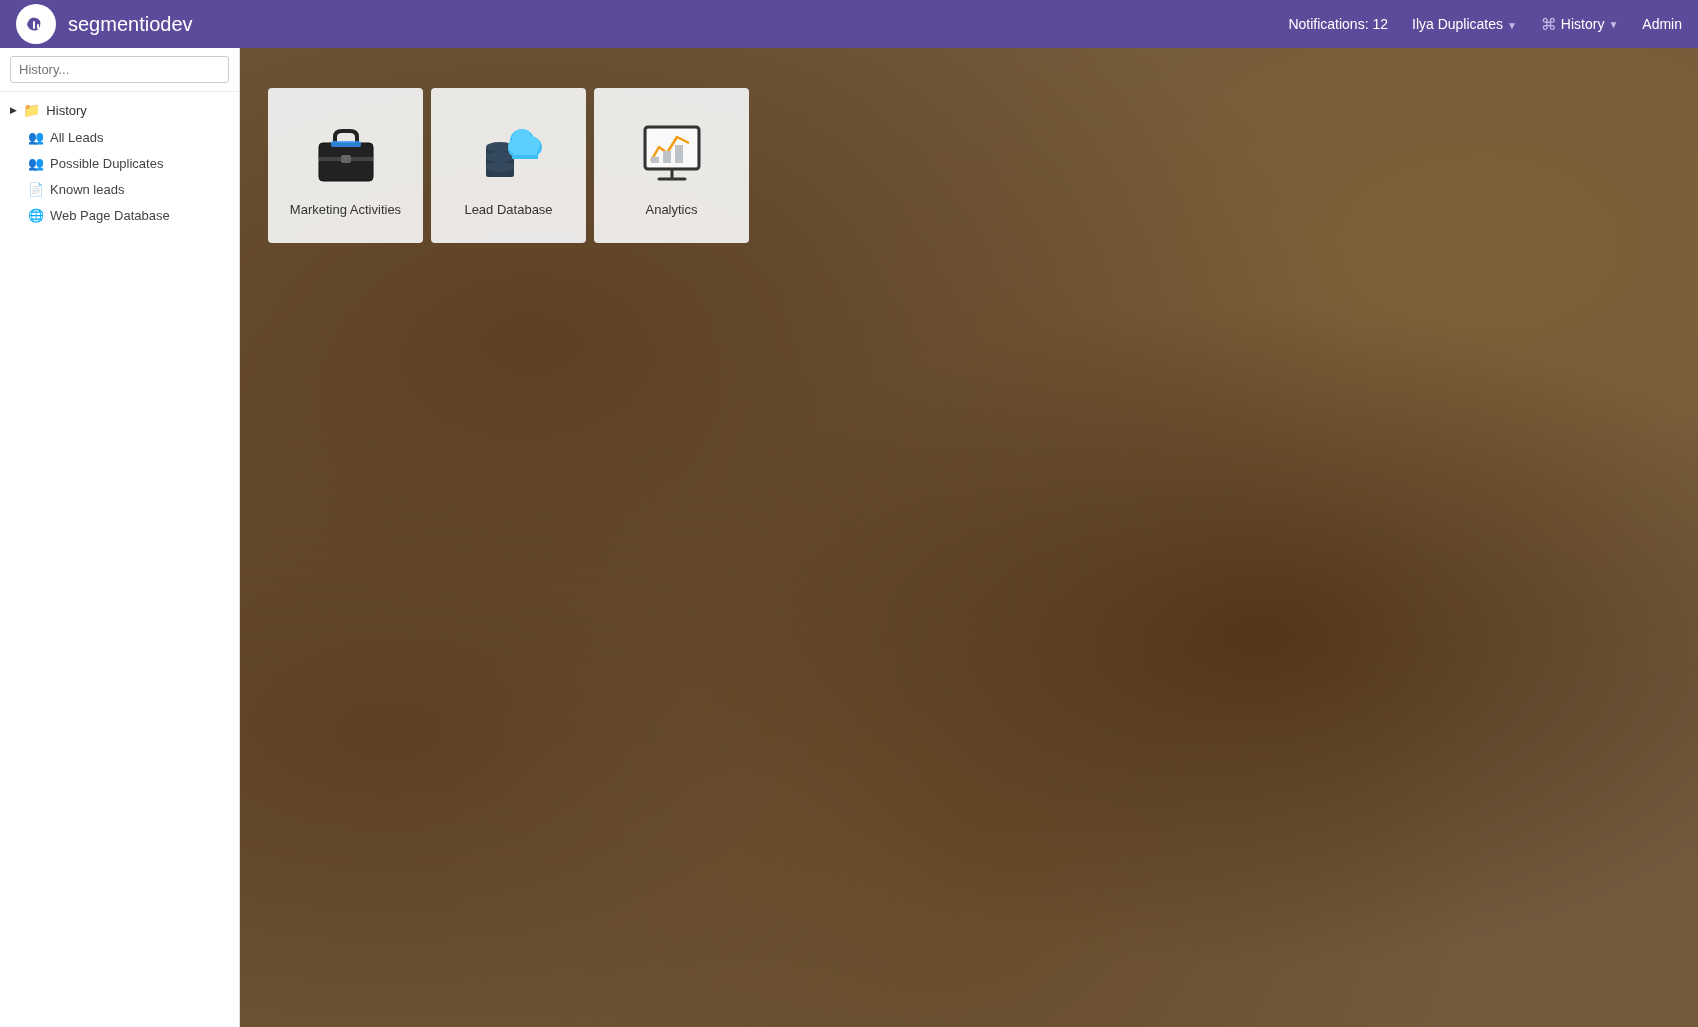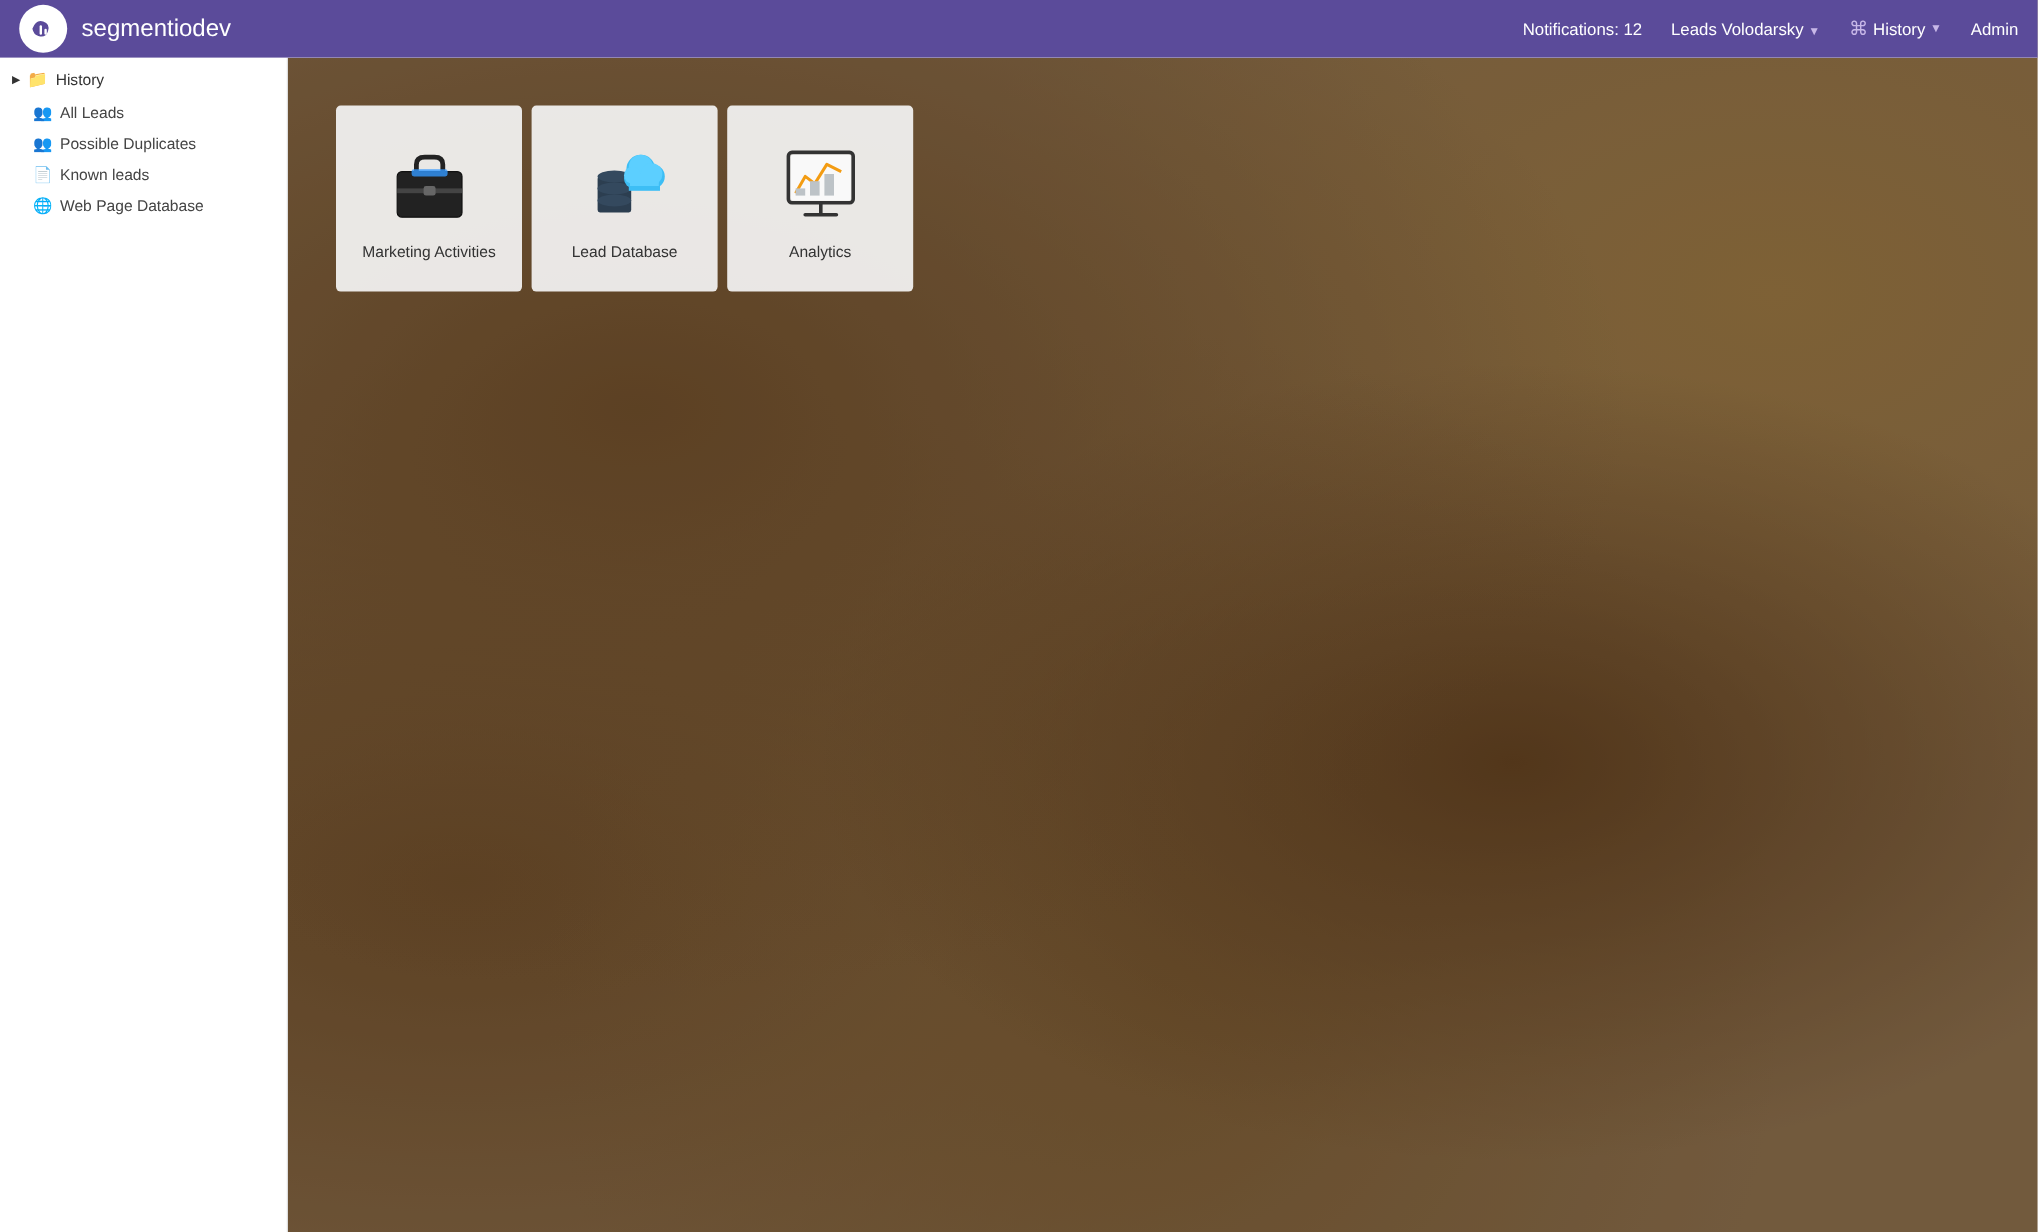--- a/index.html
+++ b/index.html
@@ -136,21 +136,21 @@
     .bg-overlay {
       position: absolute;
       inset: 0;
       background: rgba(60, 40, 20, 0.3);
     }
 
     
     .tiles-container {
       position: absolute;
       top: 40px;
-      left: 40px;
+      left: 28px;
       display: grid;
       grid-template-columns: repeat(4, 155px);
       grid-template-rows: repeat(2, 155px);
       gap: 8px;
     }
     .app-tile {
       background: rgba(245, 245, 245, 0.92);
       border-radius: 4px;
       display: flex;
       flex-direction: column;
@@ -185,35 +185,38 @@
         <path d="M3 12 Q6 4 12 6 Q18 8 16 14 Q14 20 8 18 Q4 17 3 12Z" fill="#5b4b9a"></path>
         <rect x="9" y="9" width="2" height="8" fill="white" rx="1"></rect>
         <rect x="13" y="12" width="2" height="5" fill="white" rx="1"></rect>
       </svg>
     </div>
     <span class="app-name">segmentiodev</span>
   </div>
   <div class="nav-right">
     <span>Notifications: 12</span>
     <span>
-      <span>Leads Volodarsky</span>
+      <span>Ilya Duplicates</span>
       <span style="color:#c8b8e8;font-size:10px;"> ▼</span>
     </span>
     <span class="history-link">
       <span class="hash-icon">⌘</span>
       <span>History</span>
       <span style="color:#c8b8e8;font-size:10px;"> ▼</span>
     </span>
     <span>Admin</span>
   </div>
 </nav>
 
 <div class="main-layout">
 
   <aside class="sidebar">
+    <div class="sidebar-search">
+      <input type="text" placeholder="History..." style="">
+    </div>
     <div class="sidebar-tree">
       <div class="sidebar-section-header">
         <span style="font-size:9px;">▶</span>
         <span style="color:#5b4b9a;font-size:14px;">📁</span>
         <span>History</span>
       </div>
 
       <div class="sidebar-item">
         <span class="item-icon">👥</span>
         <span>All Leads</span>

